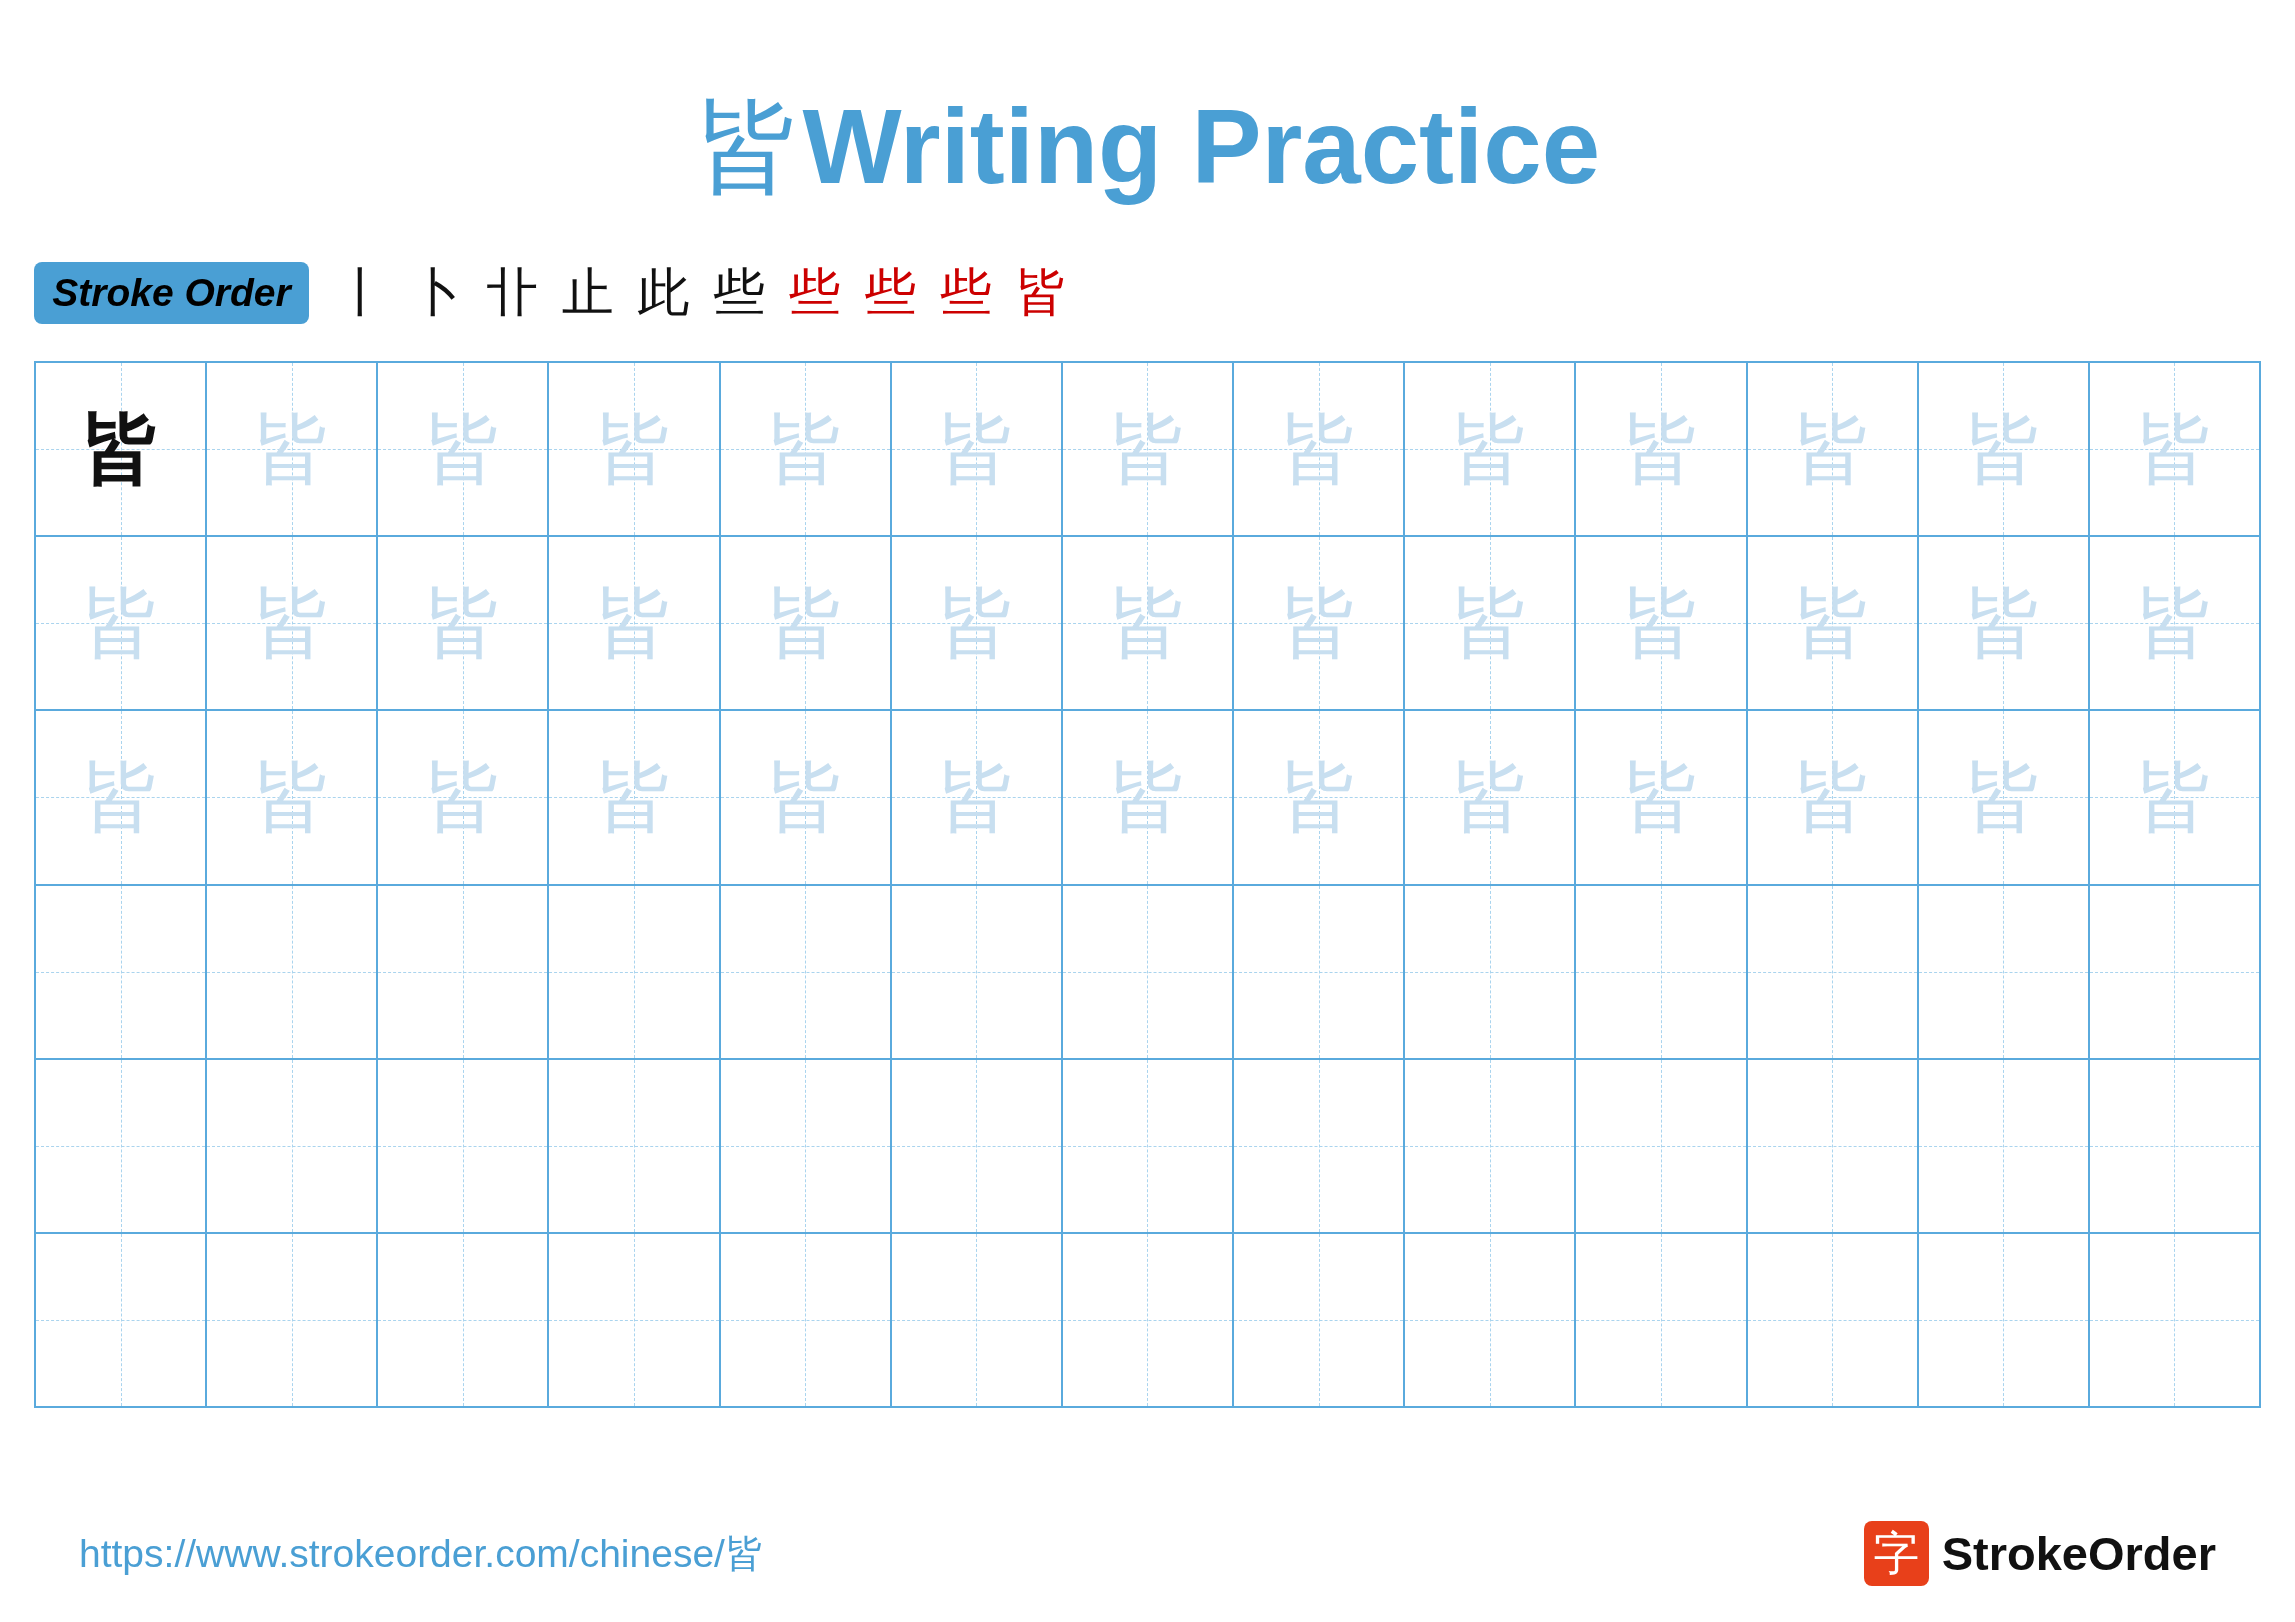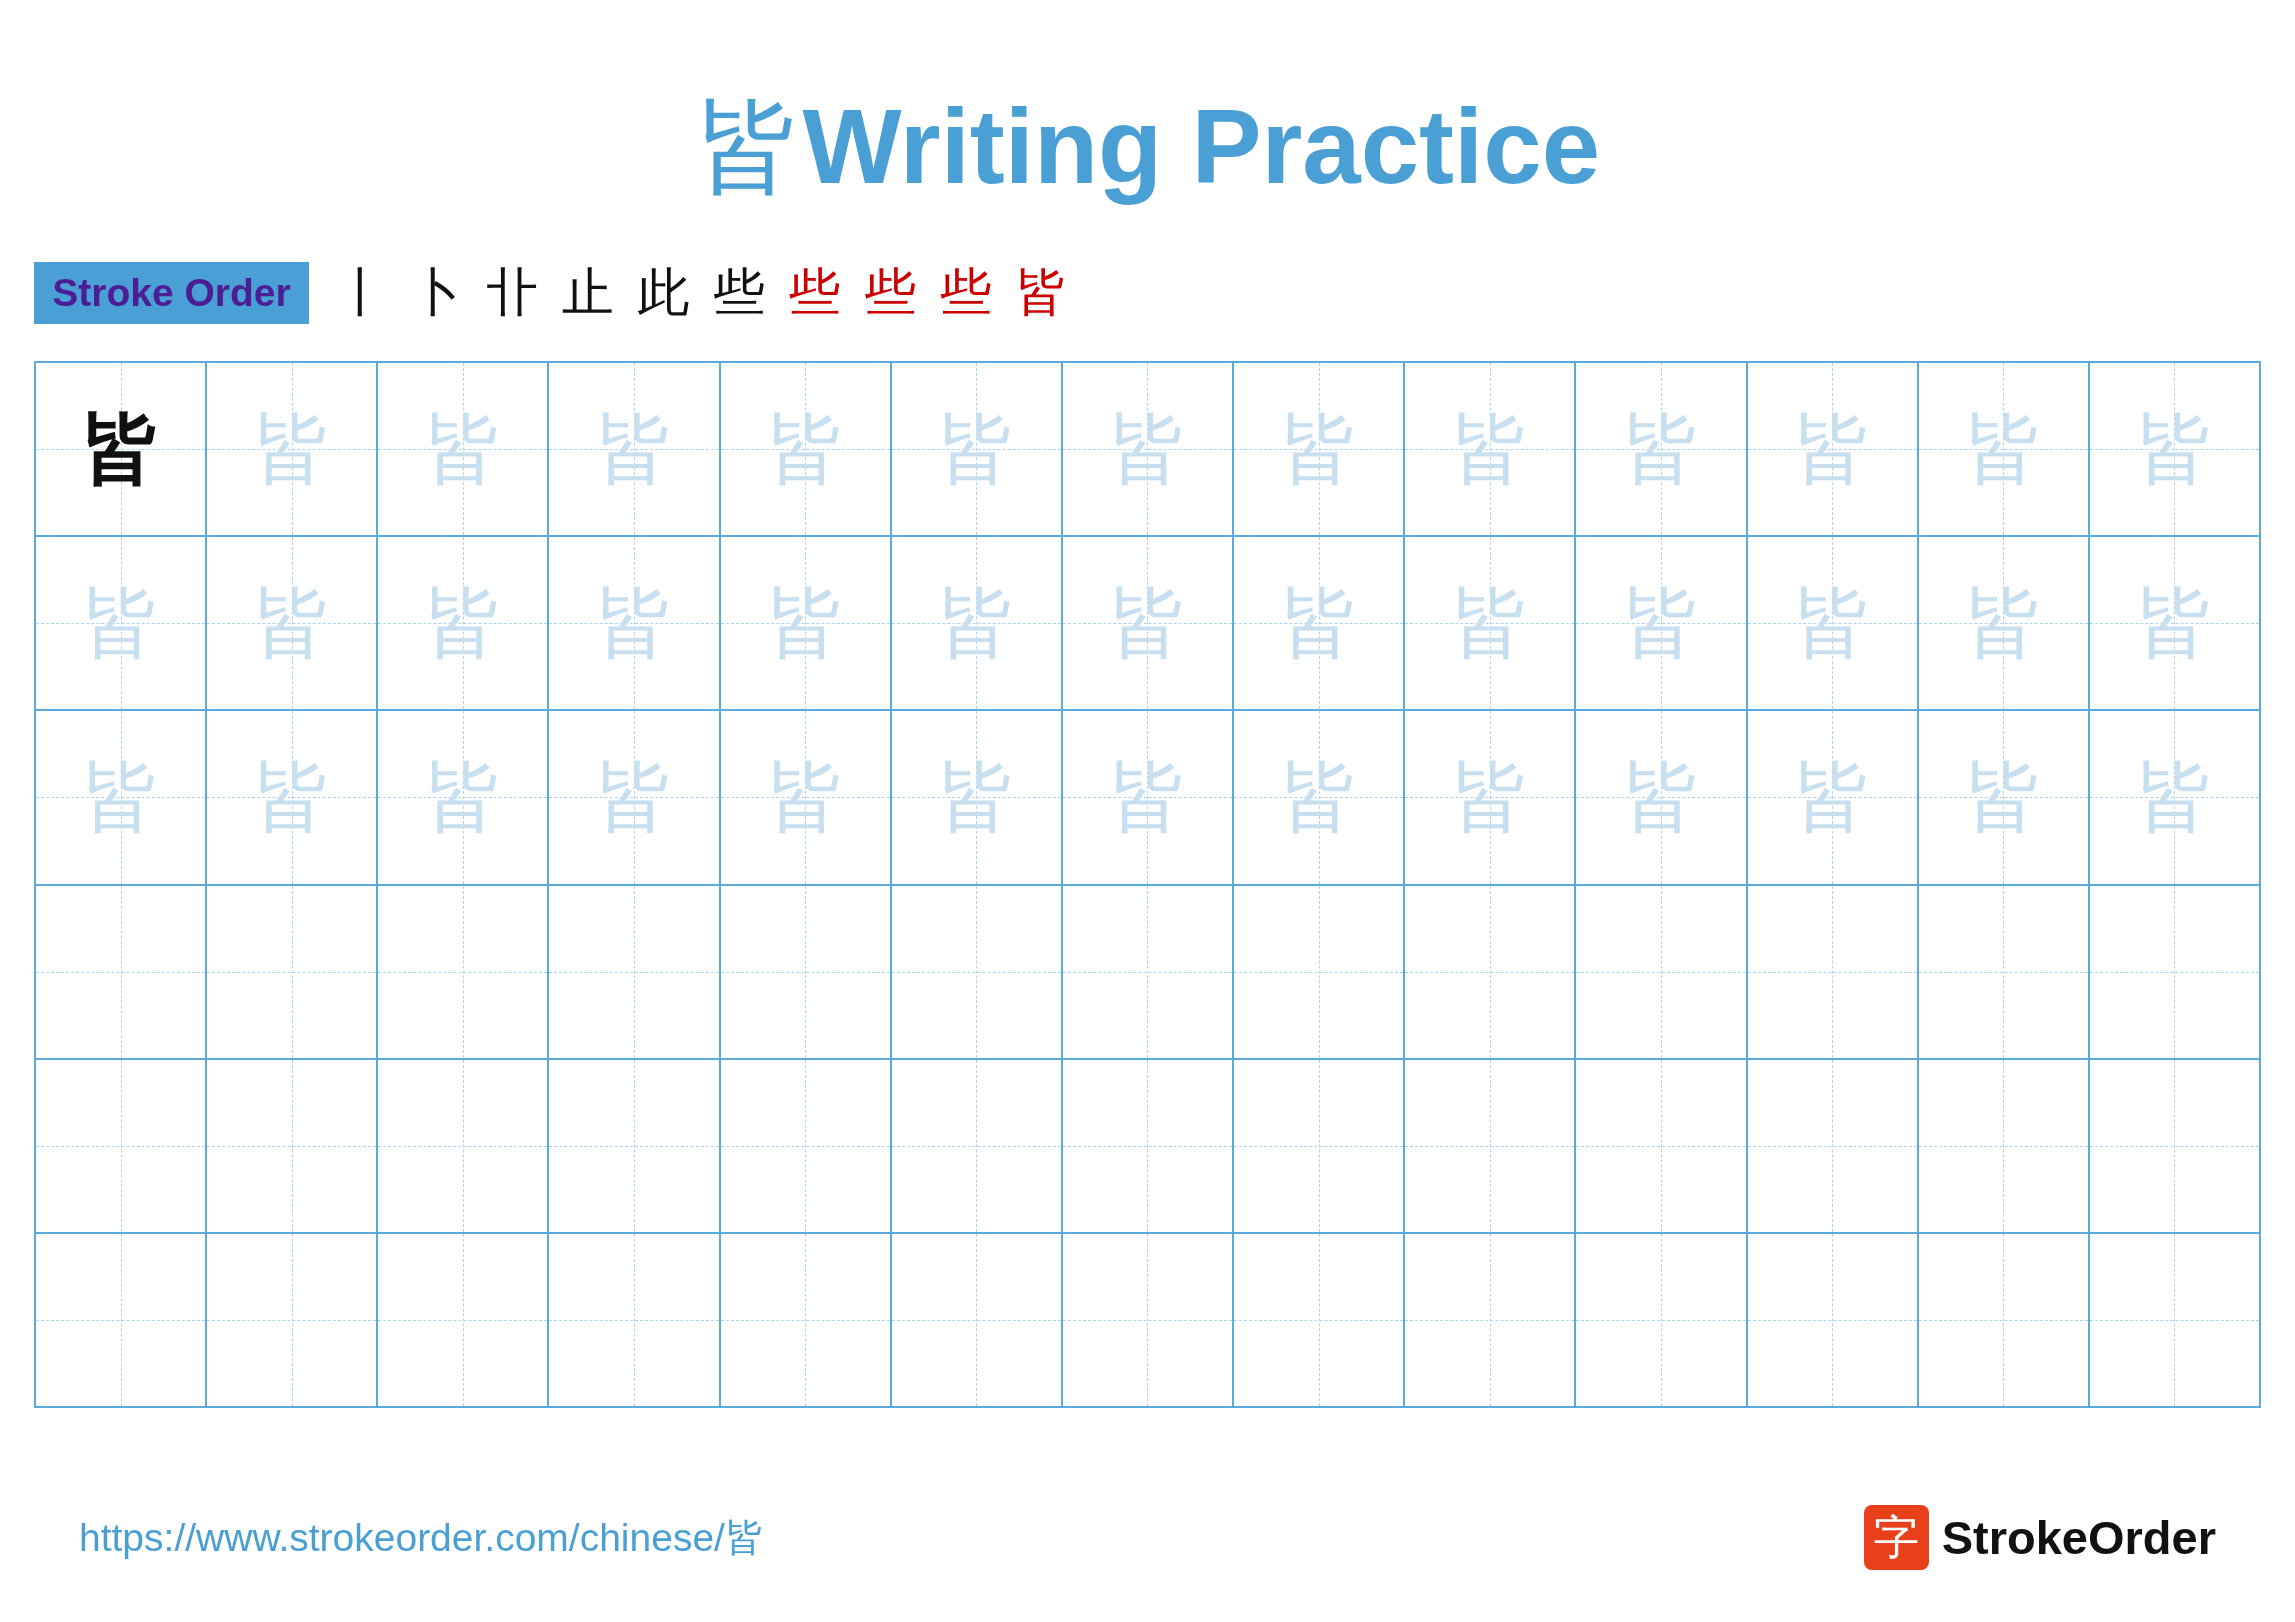--- a/index.html
+++ b/index.html
@@ -40,27 +40,28 @@
 
     
     .stroke-order-row {
       display: flex;
       align-items: center;
       margin-bottom: 33px;
       gap: 26px;
     }
     .stroke-order-badge {
       background: #4a9fd4;
-      color: #4c1d95;
+      color: #000000;
       font-size: 39px;
       font-family: Arial, sans-serif;
       font-weight: bold;
       padding: 9.2px 18.3px;
-      border-radius: 0;
+      border-radius: 8px;
       white-space: nowrap;
+      font-style: italic;
     }
     .stroke-steps {
       display: flex;
       align-items: center;
       gap: 23.6px;
     }
     .stroke-step {
       font-size: 52px;
       color: #cc0000;
       font-family: serif;
@@ -119,21 +120,21 @@
       font-weight: bold;
     }
 
     .cell-char.faded {
       color: #c8dff0;
     }
 
     
     .footer {
       position: absolute;
-      bottom: 52px;
+      bottom: 36px;
       left: 79px;
       right: 79px;
       display: flex;
       align-items: center;
       justify-content: space-between;
     }
     .footer-url {
       font-size: 39px;
       color: #4a9fd4;
       font-family: Arial, sans-serif;

